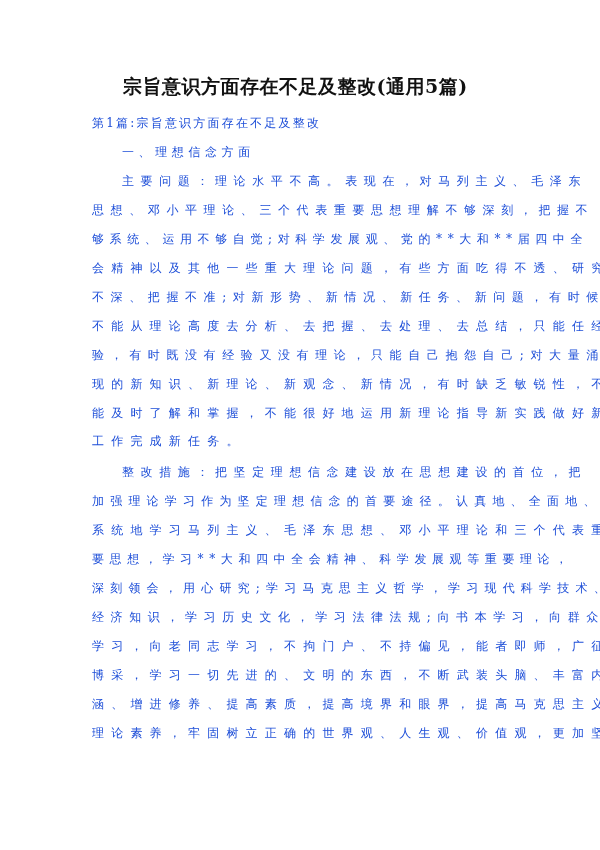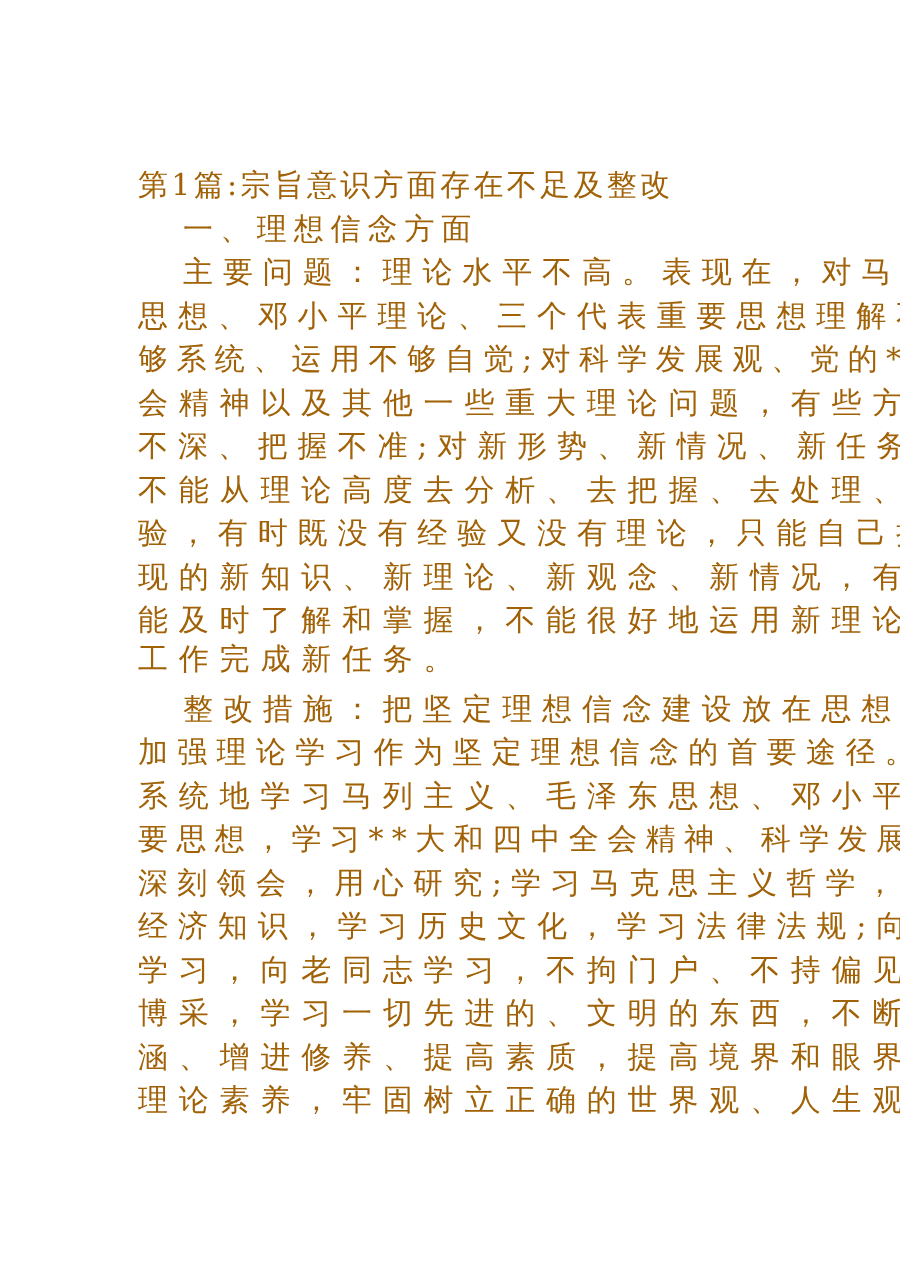--- a/index.html
+++ b/index.html
@@ -1,29 +1,30 @@
 <!DOCTYPE html>
 <html><head>
 <meta charset="utf-8">
 <style>
   html, body { margin: 0; padding: 0; background: #ffffff; }
   body { width: 600px; height: 850px; position: relative; overflow: hidden;
          font-family: "DejaVu Serif", "Liberation Serif", serif; color: #1a1a1a; }
   .page { position: absolute; left: 0; top: 0; width: 600px; height: 850px; background: #fff; }
   .title { position: absolute; left: 123px; top: 74px; font-size: 19px; font-weight: bold;
            letter-spacing: 0.5px; white-space: nowrap; color: #111; font-family: "DejaVu Serif", serif; }
-  .line { position: absolute; left: 92px; font-size: 20px; letter-spacing: 8.4px;
-          white-space: nowrap; color: #a16207; line-height: 20px; }
+  .line { position: absolute; left: 92px; font-size: 12px; letter-spacing: 8.4px;
+          white-space: nowrap; color: #1d4ed8; line-height: 20px; }
   .line.indent { left: 122px; }
   .line.h1 { letter-spacing: 1.2px; }
 </style>
 </head>
 <body>
 
 <div class="page">
+  <div class="title">宗旨意识方面存在不足及整改(通用5篇)</div>
 
   <div class="line h1" style="top:113px; letter-spacing:2.2px;">第1篇:宗旨意识方面存在不足及整改</div>
   <div class="line indent" style="top:142px; letter-spacing:4.6px;">一、理想信念方面</div>
 
   <div>
     <div class="line indent" style="top:171px; letter-spacing:6.6px;">主要问题：理论水平不高。表现在，对马列主义、毛泽东</div>
     <div class="line" style="top:200px; letter-spacing:6.6px;">思想、邓小平理论、三个代表重要思想理解不够深刻，把握不</div>
     <div class="line" style="top:229px; letter-spacing:5.6px;">够系统、运用不够自觉;对科学发展观、党的**大和**届四中全</div>
     <div class="line" style="top:258px; letter-spacing:7.2px;">会精神以及其他一些重大理论问题，有些方面吃得不透、研究</div>
     <div class="line" style="top:287px; letter-spacing:6.6px;">不深、把握不准;对新形势、新情况、新任务、新问题，有时候</div>

